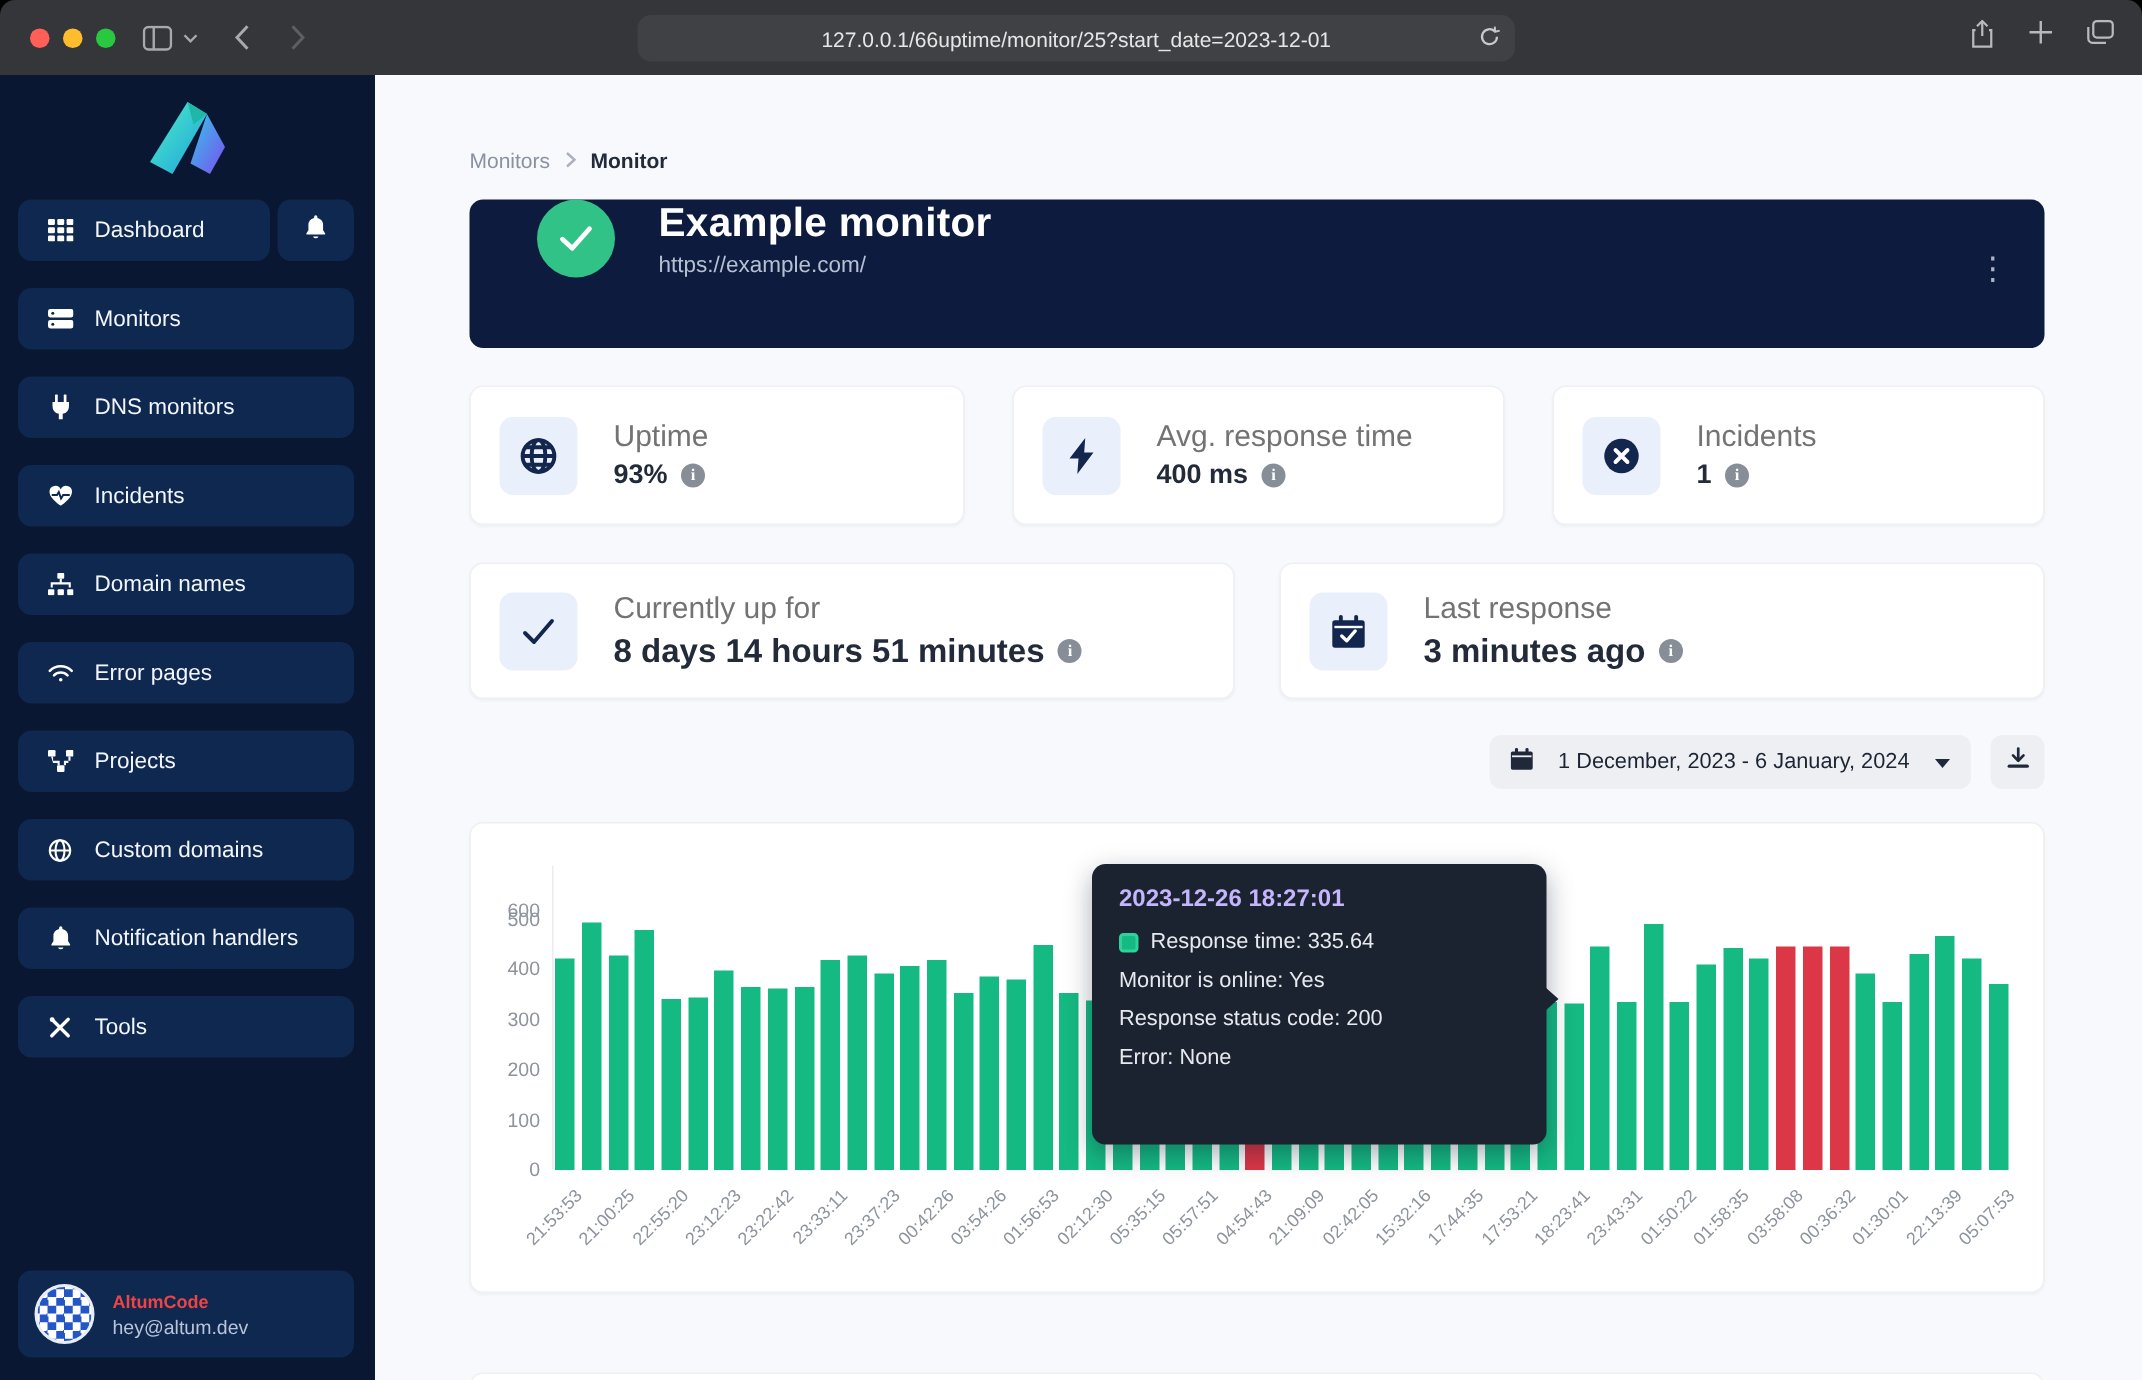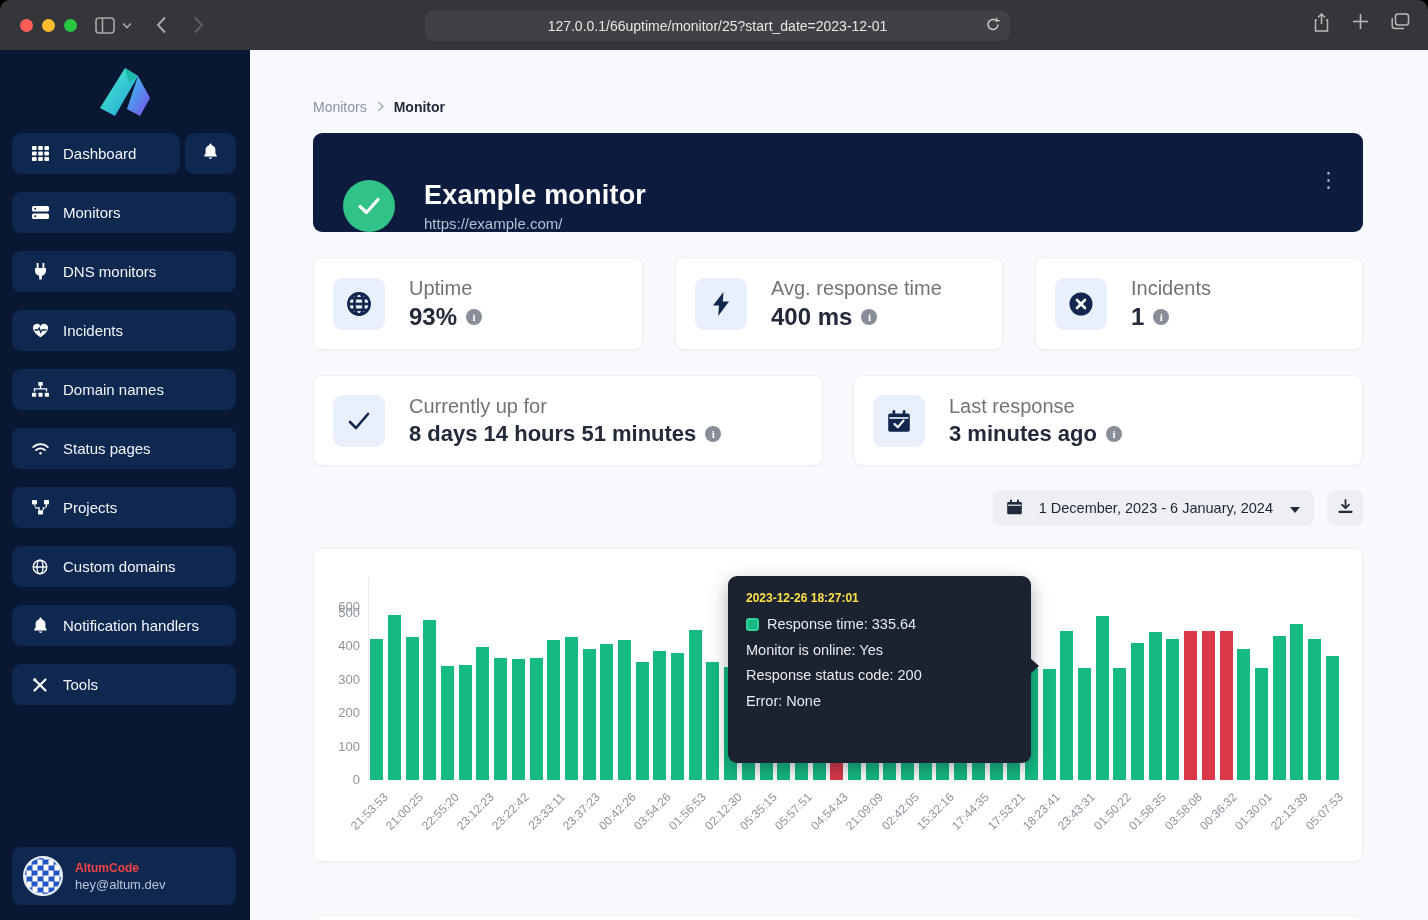--- a/index.html
+++ b/index.html
@@ -40,35 +40,35 @@
             background-image:conic-gradient(#2457c5 0 25%, #fff 0 50%, #2457c5 0 75%, #fff 0);
             background-size:11px 11px; background-position:center; border:2px solid #e8edf5; }
   .user-name { color:#ef4444; font-size:12px; font-weight:700; }
   .user-mail { color:#b9c4d8; font-size:13px; margin-top:2px; }
 
   
   .crumbs { position:absolute; left:63px; top:49px; font-size:14px; color:#8a91a0;
             display:flex; align-items:center; gap:10px; }
   .crumbs .cur { color:#232b3a; font-weight:700; }
   .hdr-card { position:absolute; left:63px; top:83px; width:1050px; height:99px;
-              background:#0d1c3e; border-radius:9px; display:flex; align-items:flex-end; }
+              background:#0d1c3e; border-radius:9px; display:flex; align-items:flex-start;padding-left:15px; }
   .hdr-check { width:52px; height:52px; border-radius:50%; background:#31c287; margin:0 29px 0 30px;
                display:flex; align-items:center; justify-content:center; flex:none; }
   .hdr-title { color:#fff; font-size:27px; font-weight:700; letter-spacing:.2px; }
   .hdr-url { color:#b6c0d3; font-size:15px; margin-top:4px; }
   .hdr-menu { position:absolute; right:24px; top:36px; color:#aab3c5; font-size:21px;
               line-height:21px; cursor:pointer; }
 
   .stat-card { position:absolute; background:#fff; border:1px solid #eef0f4; border-radius:9px;
                box-shadow:0 1px 2px rgba(20,30,60,.04); display:flex; align-items:center; }
   .icon-sq { width:52px; height:52px; border-radius:9px; background:#e9f0fb; margin:0 24px 0 19px;
              display:flex; align-items:center; justify-content:center; flex:none; }
   .stat-label { color:#737373; font-size:20px; }
   .stat-value-row { display:flex; align-items:center; gap:9px; margin-top:3px; }
-  .stat-value { color:#232b3a; font-size:24px; font-weight:700; }
+  .stat-value { color:#232b3a; font-size:18px; font-weight:700; }
   .info-dot { width:16px; height:16px; border-radius:50%; background:#878e98; color:#fff;
               font-size:11px; font-weight:700; display:flex; align-items:center; justify-content:center;
               font-family:"Liberation Serif", serif; cursor:pointer; }
 
   .date-row { position:absolute; left:63px; top:440px; width:1050px; display:flex;
               justify-content:flex-end; gap:13px; }
   .date-btn { height:36px; background:#edeff3; border-radius:8px; display:flex; align-items:center;
               gap:17px; padding:0 14px; font-size:14.5px; color:#1d2534; cursor:pointer; }
   .dl-btn { width:36px; height:36px; background:#edeff3; border-radius:8px; display:flex;
             align-items:center; justify-content:center; cursor:pointer; }
@@ -82,21 +82,21 @@
   .bar { position:absolute; width:13px; border-radius:0; cursor:pointer; }
   .xlabel { position:absolute; width:70px; text-align:right; font-size:12px; color:#8d939b;
             transform:rotate(-45deg); transform-origin:100% 0; white-space:nowrap; }
 
   .tip { position:absolute; left:414px; top:27px; width:303px; height:187px; background:#1b2330;
          border-radius:9px; box-shadow:0 6px 18px rgba(10,20,40,.35); z-index:5;
          padding:15px 18px 0 18px; color:#e6e9ee; }
   .tip:after { content:""; position:absolute; right:-8px; top:82px; width:0; height:0;
                border-left:9px solid #1b2330; border-top:8px solid transparent;
                border-bottom:8px solid transparent; }
-  .tip-title { font-size:12px; font-weight:700; color:#fde047; margin-bottom:11px; }
+  .tip-title { font-size:16px; font-weight:700; color:#c4b5fd; margin-bottom:11px; }
   .tip-row { font-size:14.5px; margin-bottom:9.5px; display:flex; align-items:center; gap:8px; }
   .tip-row .sp { }
   .swatch { width:13px; height:13px; border-radius:3px; background:#17b982; border:2px solid #2dd49a;
             flex:none; }
   .flag { width:19px; height:13px; display:inline-block; position:relative; flex:none;
           background:repeating-linear-gradient(to bottom,#c22f3e 0 2px,#f3f3f3 2px 4px); }
   .flag:before { content:""; position:absolute; left:0; top:0; width:8px; height:7px;
                  background:#27356b; }
 
   .next-card { position:absolute; left:63px; top:865px; width:1050px; height:50px;
@@ -257,21 +257,21 @@
     </div>
 
     <div class="side-item" style="top:378px">
       <span class="ic">
         <svg width="17" height="13" viewBox="0 0 17 13" fill="none" stroke="#fff" stroke-width="1.7" stroke-linecap="round">
           <path d="M1.2 5.2a10.4 10.4 0 0 1 14.6 0"></path>
           <path d="M4 8.2a6.4 6.4 0 0 1 9 0"></path>
           <circle cx="8.5" cy="11.2" r="1.2" fill="#fff" stroke="none"></circle>
         </svg>
       </span>
-      <span>Status pages</span>
+      <span>Error pages</span>
     </div>
 
     <div class="side-item" style="top:437px">
       <span class="ic">
         <svg width="17" height="15" viewBox="0 0 17 15" fill="#fff">
           <rect x="0" y="0" width="5" height="4.4" rx="0.8"></rect>
           <rect x="12" y="0" width="5" height="4.4" rx="0.8"></rect>
           <rect x="6" y="10.2" width="5" height="4.4" rx="0.8"></rect>
           <path d="M2 4.4h1.4v2.8h4.4v3h-1.4V8.6H3.4zM13.6 4.4H15v2.8h-4.4v3h1.4V8.6h1.6z" opacity="0.95"></path>
         </svg>

